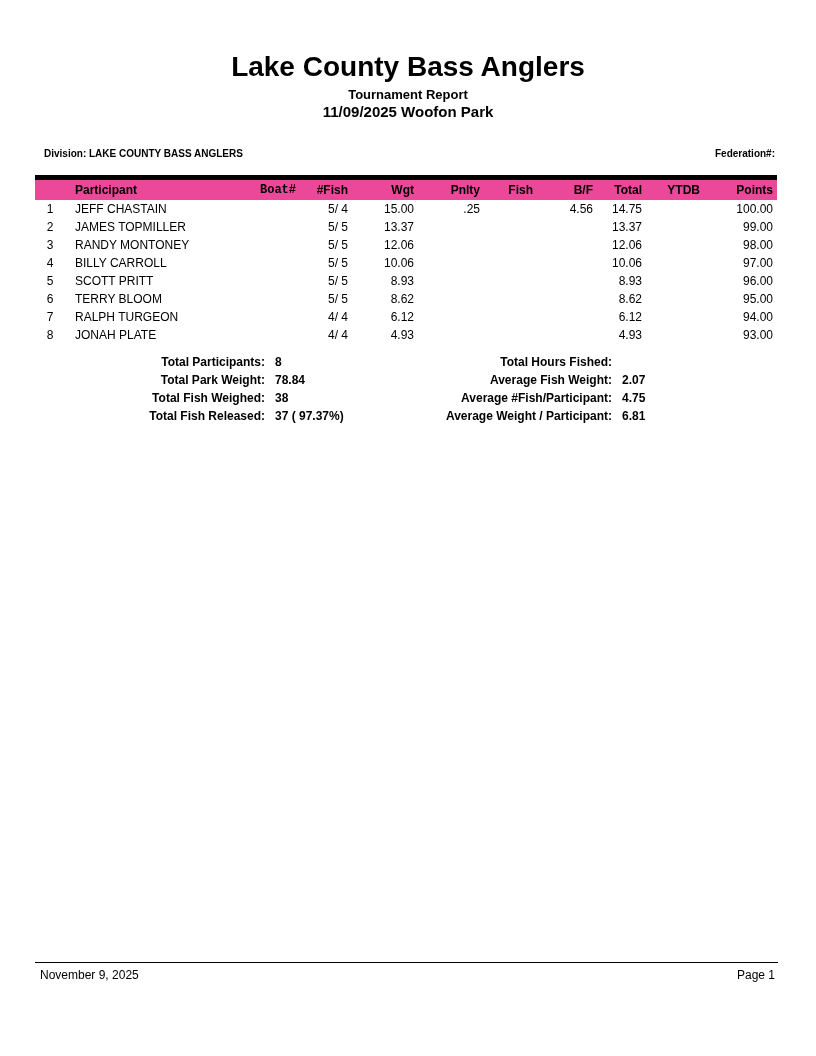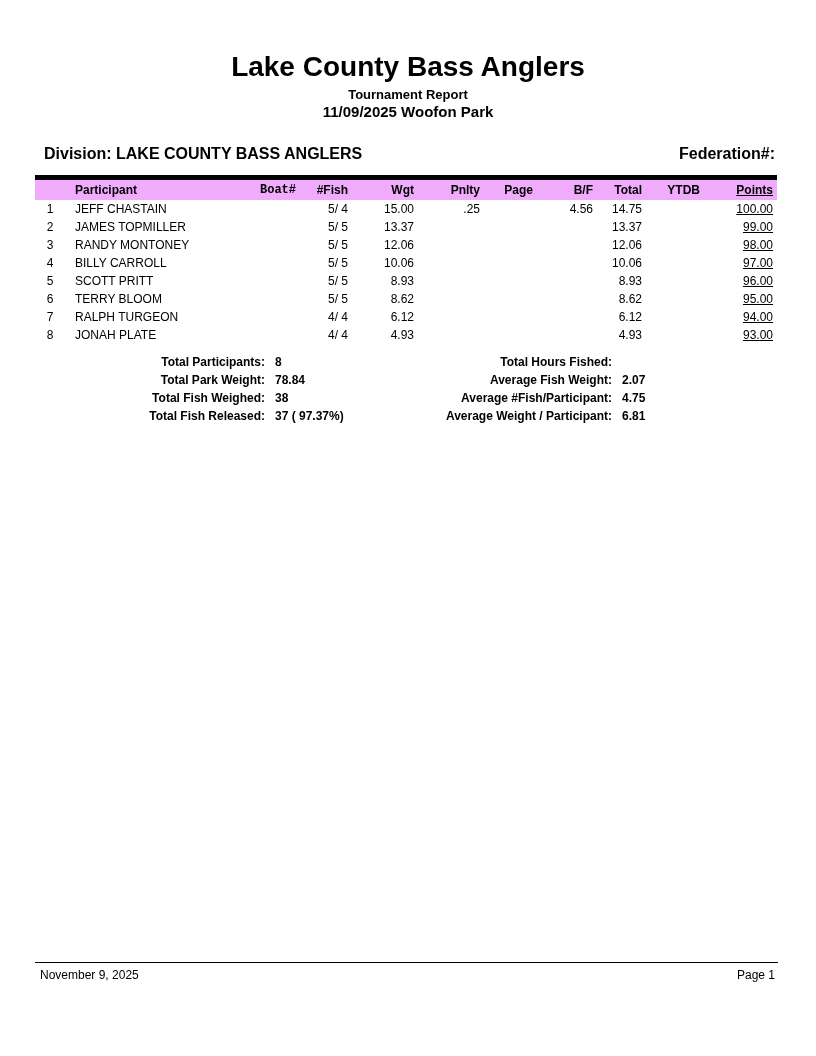--- a/index.html
+++ b/index.html
@@ -13,49 +13,49 @@
   }
   .report-header{padding-top:52px;text-align:center;}
   .title{font-size:28px;font-weight:bold;line-height:30px;}
   .report-type{font-size:13px;font-weight:bold;line-height:19px;margin-top:3px;}
   .event-name{font-size:15px;line-height:16px;}
   .date-venue{font-size:15px;font-weight:bold;line-height:16px;}
 
   .division-row{
     display:flex;justify-content:space-between;
     margin:27px 41px 0 44px;
-    font-size:16px;font-weight:bold;line-height:14px;
+    font-size:10px;font-weight:bold;line-height:14px;
   }
 
   .table-wrap{margin:14px 0 0 35px;width:742px;}
   .black-bar{height:5px;background:#000000;width:742px;}
   table{
     border-collapse:collapse;table-layout:fixed;width:742px;
     font-size:12px;
   }
   th,td{
     box-sizing:border-box;
     text-align:right;
     padding:0 4px 0 0;
     overflow:hidden;white-space:nowrap;
     font-weight:normal;
   }
-  thead th{background:#f0abfc;font-weight:bold;height:20px;}
+  thead th{background:#ec4899;font-weight:bold;height:20px;}
   tbody td{height:18px;}
   .c0{width:30px;text-align:center;padding:0;}
   .c1{width:185px;text-align:left;padding-left:10px;}
   .c2{width:50px;font-family:Liberation Mono, monospace;}
   .c3{width:52px;}
   .c4{width:66px;}
   .c5{width:66px;}
   .c6{width:53px;}
   .c7{width:60px;}
   .c8{width:49px;}
   .c9{width:58px;}
-  .c10{width:73px;text-decoration:underline;}
+  .c10{width:73px;}
 
   .summary-grid{
     display:grid;
     grid-template-columns:205px 120px 227px 150px;
     margin:12px 0 0 60px;
     font-size:12px;font-weight:bold;
     line-height:13px;row-gap:5px;
   }
   .summary-label{text-align:right;}
   .summary-value{text-align:left;padding-left:10px;}
@@ -90,21 +90,21 @@
     <div class="black-bar"></div>
     <table>
       <thead>
         <tr>
             <th class="c0"></th>
             <th class="c1">Participant</th>
             <th class="c2">Boat#</th>
             <th class="c3">#Fish</th>
             <th class="c4">Wgt</th>
             <th class="c5">Pnlty</th>
-            <th class="c6">Page</th>
+            <th class="c6">Fish</th>
             <th class="c7">B/F</th>
             <th class="c8">Total</th>
             <th class="c9">YTDB</th>
             <th class="c10">Points</th>
           </tr>
       </thead>
       <tbody>
           <tr>
             <td class="c0">1</td>
             <td class="c1">JEFF CHASTAIN</td>

